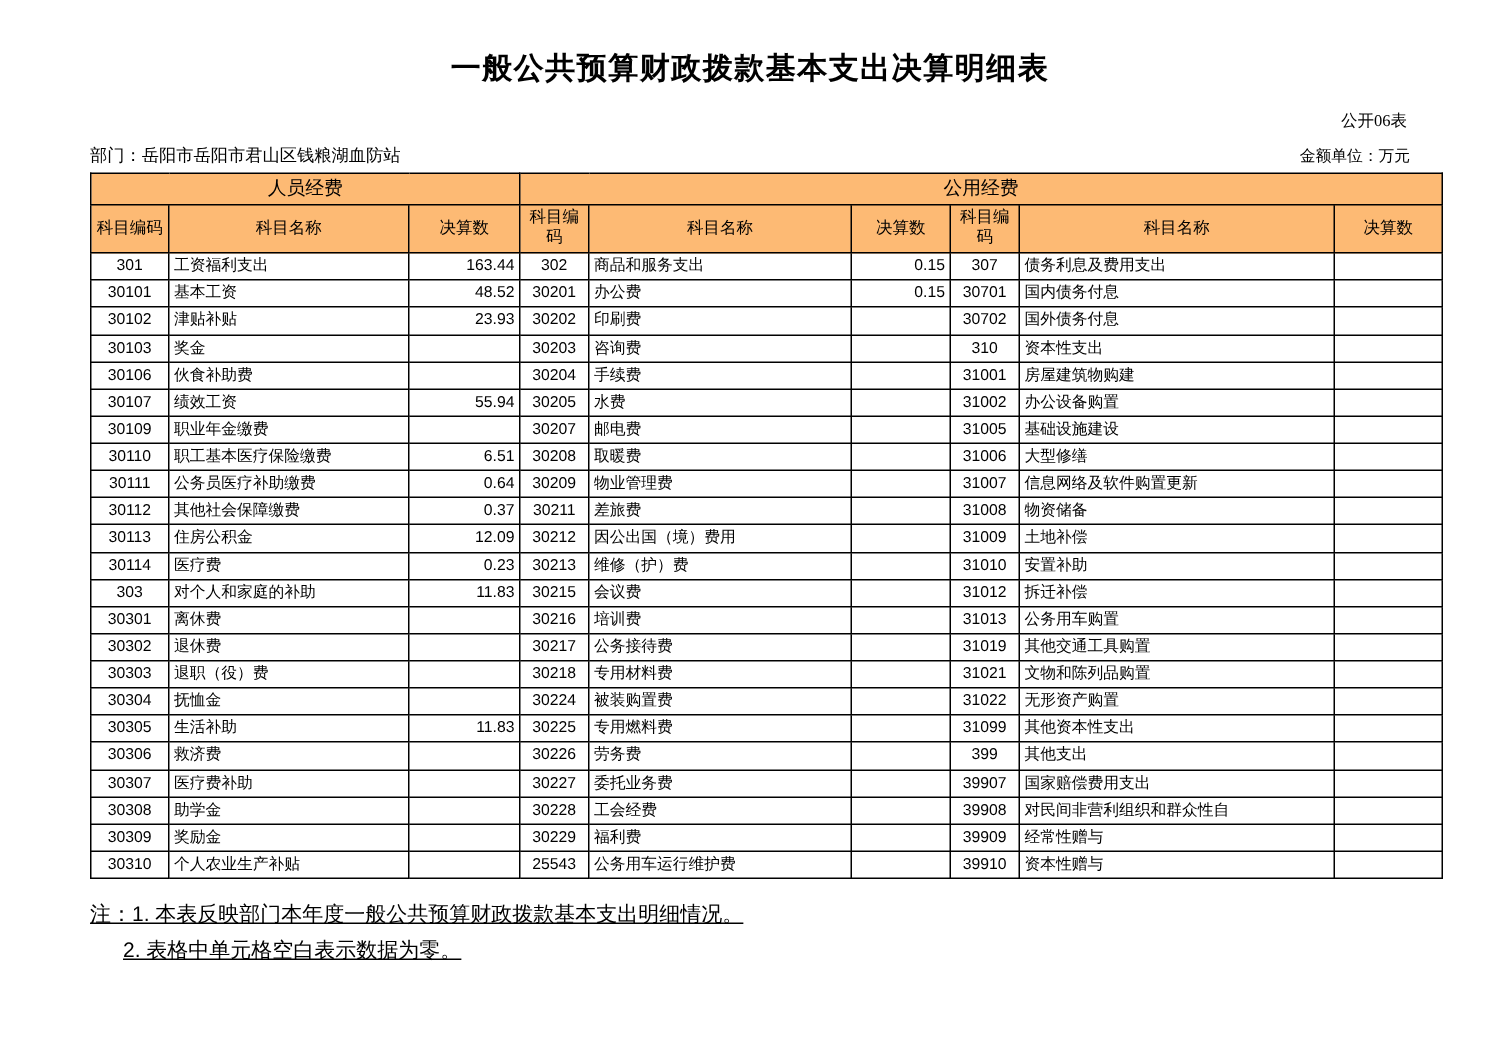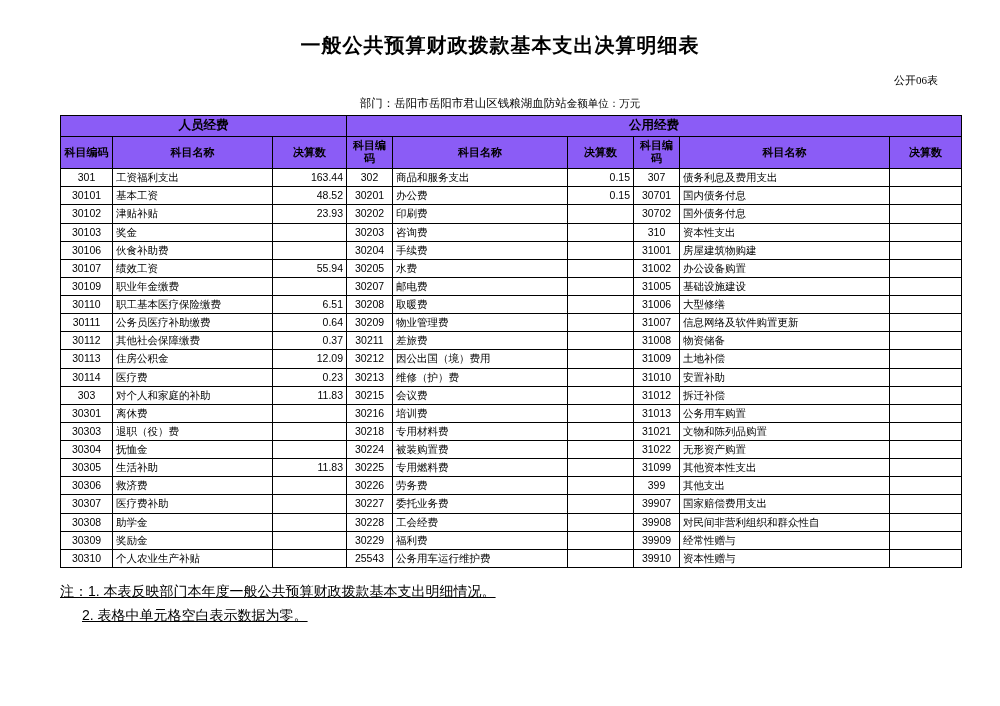--- a/index.html
+++ b/index.html
@@ -32,21 +32,21 @@
   }
   .public-no {
     text-align: right;
     font-size: 11px;
     margin-top: 14px;
     margin-right: 2px;
     font-family: Liberation Serif, serif;
   }
   .meta-row {
     display: flex;
-    justify-content: center;
+    justify-content: space-between;
     align-items: flex-end;
     font-size: 11.5px;
     margin-top: 8px;
     margin-bottom: 4px;
   }
   .meta-left { }
   .meta-right { font-size: 10.5px; }
 
   table.main {
     border-collapse: collapse;
@@ -56,23 +56,23 @@
   }
   table.main th, table.main td {
     border: 1px solid #000000;
     padding: 2px 3px;
     line-height: 1.25;
     vertical-align: middle;
     height: 17px;
     box-sizing: border-box;
   }
   thead th {
-    background: #8b5cf6;
+    background: #fdba74;
     text-align: center;
-    font-weight: bold;
+    font-weight: normal;
   }
   .grp-head {
     font-size: 12.5px;
     height: 22px;
   }
   .col-head {
     font-size: 11px;
     height: 30px;
   }
   td.code {
@@ -304,20 +304,31 @@
           <td class="name">离休费</td>
           <td class="num"></td>
           <td class="code">30216</td>
           <td class="name">培训费</td>
           <td class="num"></td>
           <td class="code">31013</td>
           <td class="name">公务用车购置</td>
           <td class="num"></td>
         </tr>
         <tr>
+          <td class="code">30302</td>
+          <td class="name">退休费</td>
+          <td class="num"></td>
+          <td class="code">30217</td>
+          <td class="name">公务接待费</td>
+          <td class="num"></td>
+          <td class="code">31019</td>
+          <td class="name">其他交通工具购置</td>
+          <td class="num"></td>
+        </tr>
+        <tr>
           <td class="code">30303</td>
           <td class="name">退职（役）费</td>
           <td class="num"></td>
           <td class="code">30218</td>
           <td class="name">专用材料费</td>
           <td class="num"></td>
           <td class="code">31021</td>
           <td class="name">文物和陈列品购置</td>
           <td class="num"></td>
         </tr>

